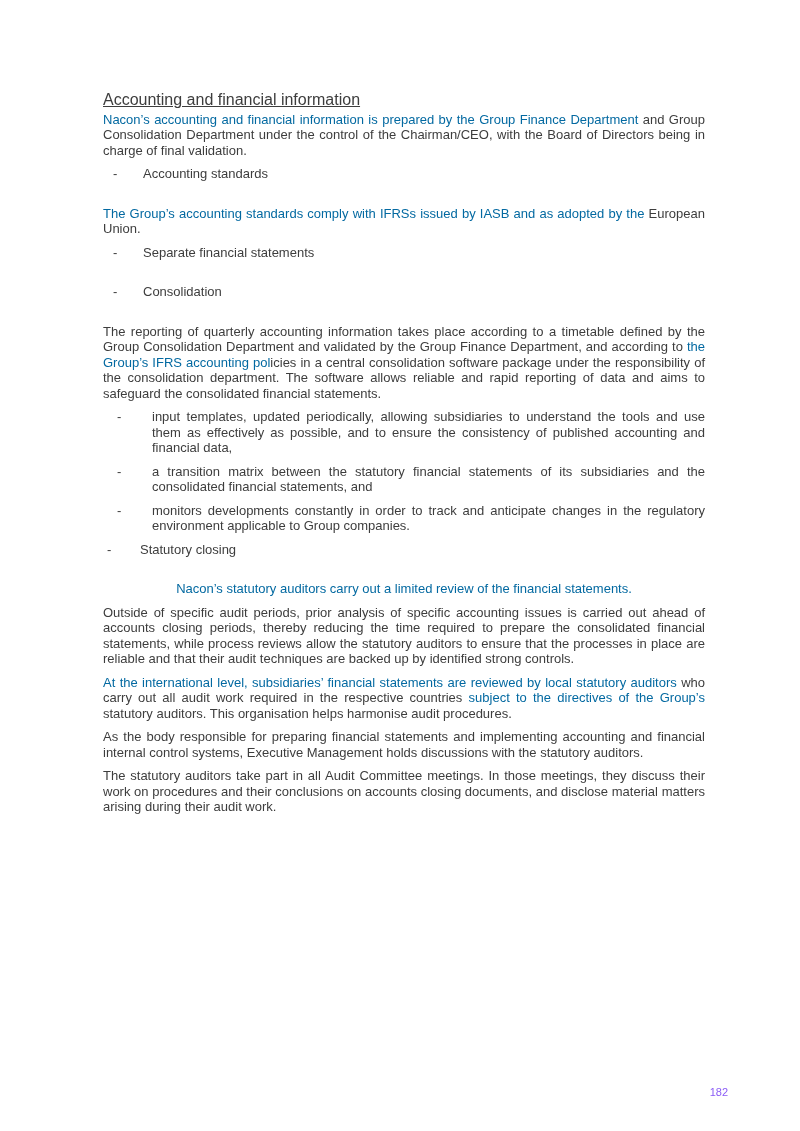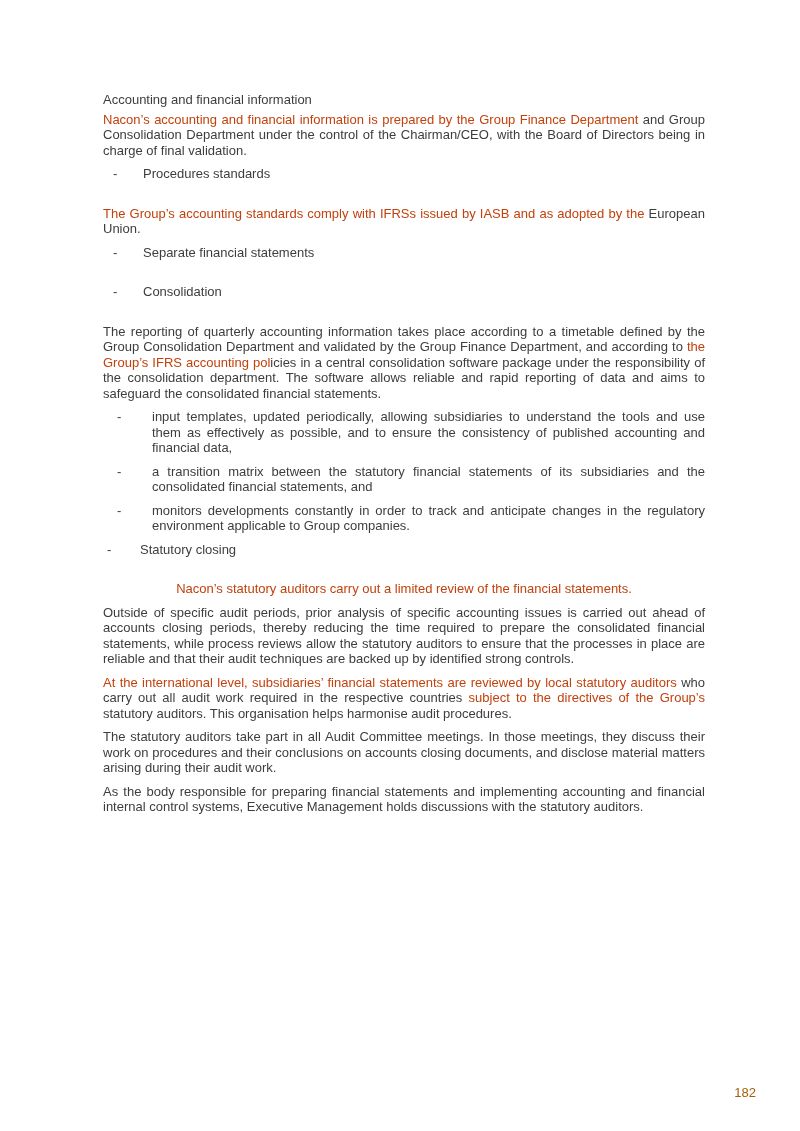--- a/index.html
+++ b/index.html
@@ -24,32 +24,33 @@
   .doc-title {
     font-size: 13.5px;
     font-weight: bold;
     font-style: italic;
     text-decoration: underline;
     color: #000000;
     margin-bottom: 9px;
     white-space: nowrap;
   }
   .doc-heading {
-    font-size: 13px;
+    font-size: 16px;
     font-weight: normal;
+    text-decoration: underline;
     color: #3d3d3d;
     margin-bottom: 4px;
   }
   .para {
     text-align: justify;
     margin-bottom: 8px;
     color: #3d3d3d;
   }
   .para.single { text-align: center; }
-  .dark { color: #c2410c; }
+  .dark { color: #0369a1; }
   .light { color: #3d3d3d; }
   .bullet {
     display: flex;
     margin-bottom: 8px;
   }
   .bullet.gap-after { margin-bottom: 24px; }
   .bullet .dash { flex: none; color: #3d3d3d; }
   .bullet .btext { flex: 1; color: #3d3d3d; }
   
   .b-l1 { padding-left: 10px; }
@@ -57,39 +58,39 @@
   
   .b-l2 { padding-left: 14px; }
   .b-l2 .dash { width: 35px; }
   .b-l2 .btext { text-align: justify; }
   
   .b-l0 { padding-left: 4px; }
   .b-l0 .dash { width: 33px; }
   .page-number {
     position: absolute;
     top: 1085px;
-    right: 44px;
-    font-size: 13px;
-    color: #a16207;
+    right: 72px;
+    font-size: 11px;
+    color: #8b5cf6;
   }
 </style>
 </head>
 <body>
 
 <div class="page">
   <div class="content">
 
 
     <h2 class="doc-heading">Accounting and financial information</h2>
 
     <p class="para"><span class="dark">Nacon’s accounting and financial information is prepared by the Group Finance Department</span><span class="light"> and Group Consolidation Department under the control of the Chairman/CEO, with the Board of Directors being in charge of final validation.</span></p>
 
     <div class="bullet b-l1 gap-after">
       <span class="dash">-</span>
-      <span class="btext">Procedures standards</span>
+      <span class="btext">Accounting standards</span>
     </div>
 
     <p class="para"><span class="dark">The Group’s accounting standards comply with IFRSs issued by IASB and as adopted by the </span><span class="light">European Union.</span></p>
 
     <div class="bullet b-l1 gap-after">
       <span class="dash">-</span>
       <span class="btext">Separate financial statements</span>
     </div>
 
 
@@ -120,20 +121,20 @@
       <span class="dash">-</span>
       <span class="btext">Statutory closing</span>
     </div>
 
     <p class="para single dark">Nacon’s statutory auditors carry out a limited review of the financial statements.</p>
 
     <p class="para">Outside of specific audit periods, prior analysis of specific accounting issues is carried out ahead of accounts closing periods, thereby reducing the time required to prepare the consolidated financial statements, while process reviews allow the statutory auditors to ensure that the processes in place are reliable and that their audit techniques are backed up by identified strong controls.</p>
 
     <p class="para"><span class="dark">At the international level, subsidiaries’ financial statements are reviewed by local statutory auditors </span><span class="light">who carry out all audit work required in the respective countries</span><span class="dark"> subject to the directives of the Group’s </span><span class="light">statutory auditors. This organisation helps harmonise audit procedures.</span></p>
 
+    <p class="para">As the body responsible for preparing financial statements and implementing accounting and financial internal control systems, Executive Management holds discussions with the statutory auditors.</p>
+
     <p class="para">The statutory auditors take part in all Audit Committee meetings. In those meetings, they discuss their work on procedures and their conclusions on accounts closing documents, and disclose material matters arising during their audit work.</p>
-
-    <p class="para">As the body responsible for preparing financial statements and implementing accounting and financial internal control systems, Executive Management holds discussions with the statutory auditors.</p>
 
   </div>
 
   <div class="page-number">182</div>
 </div>
 
 </body></html>

